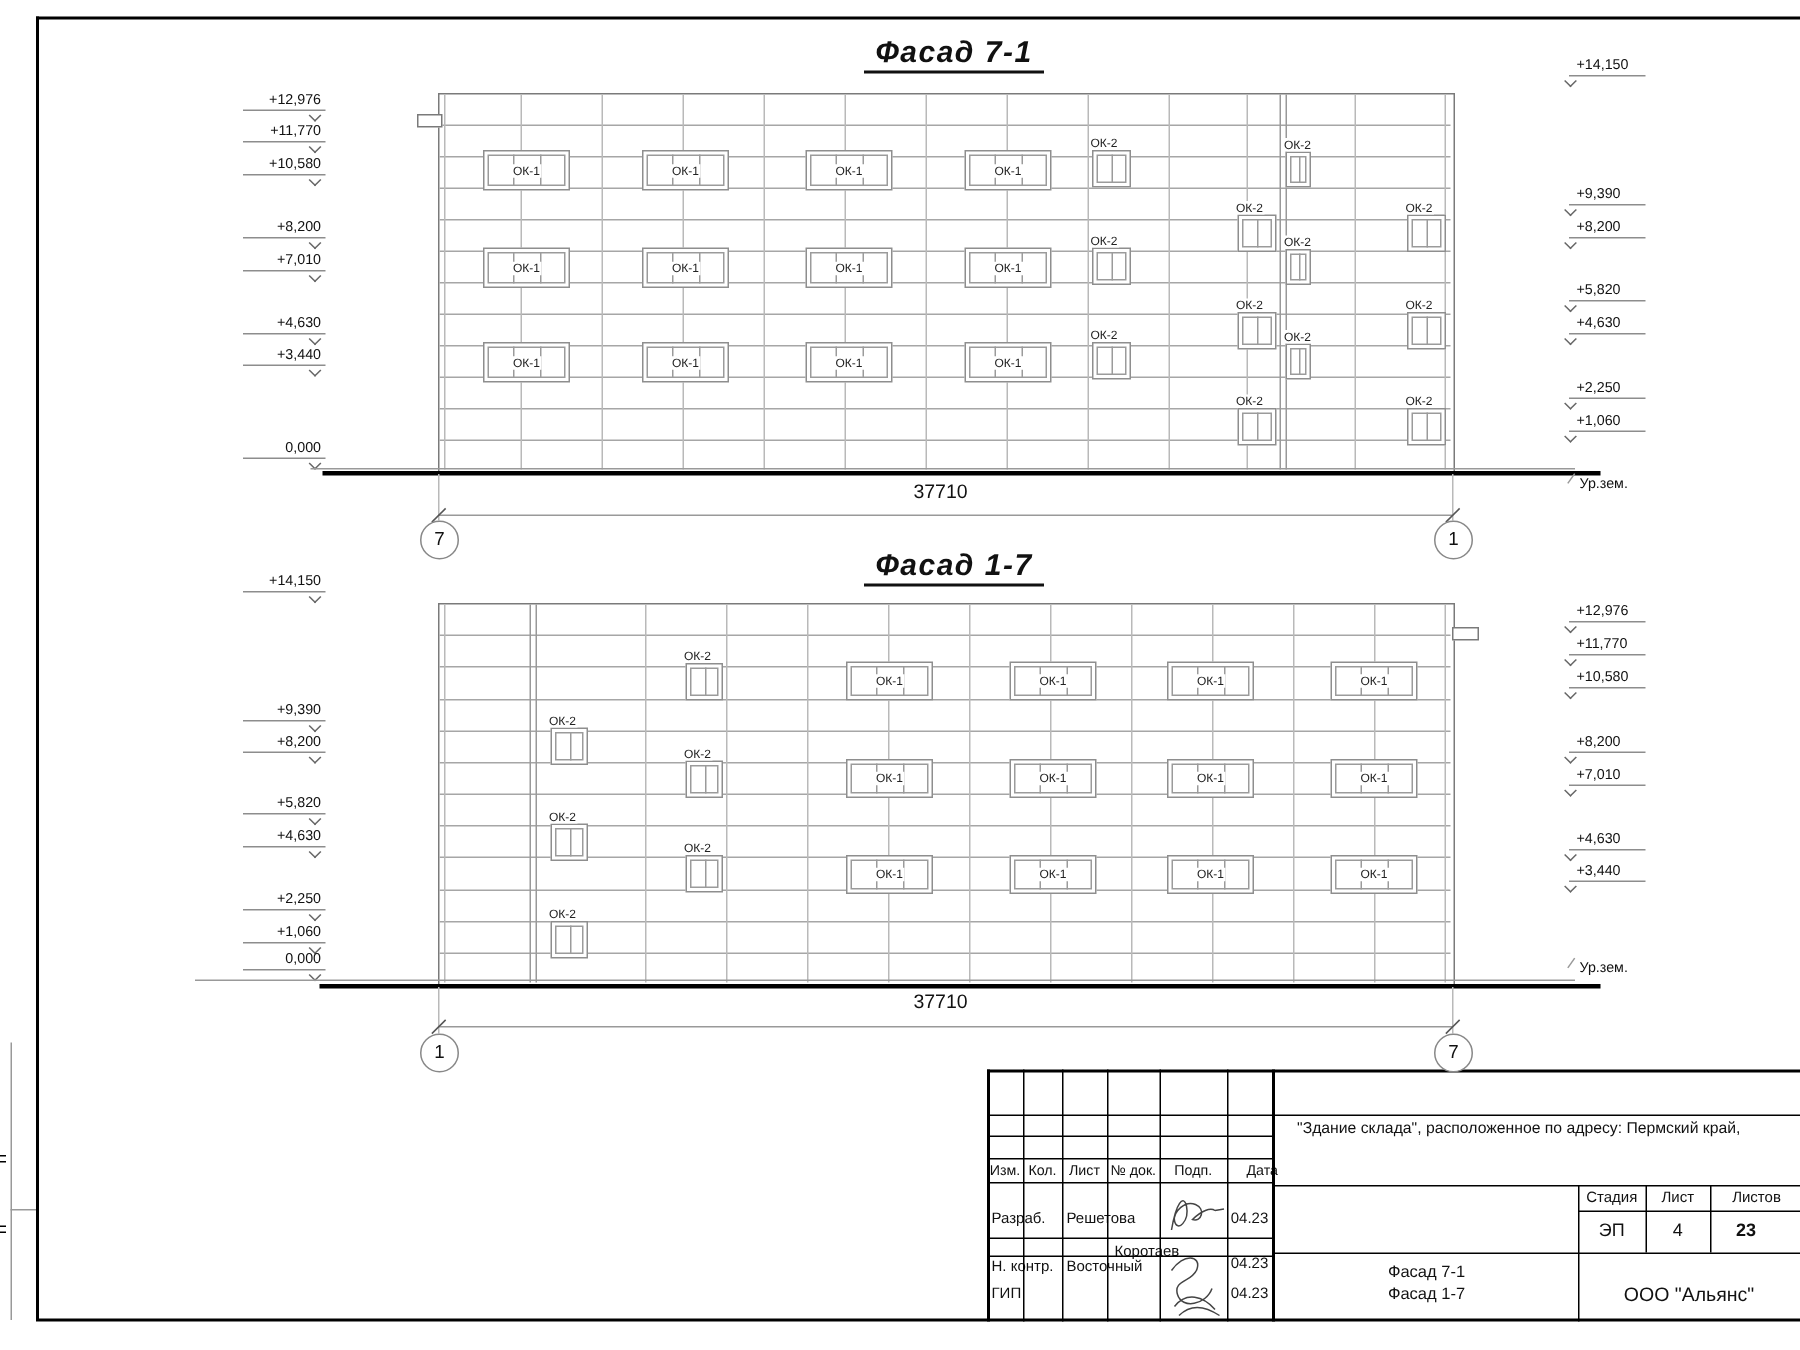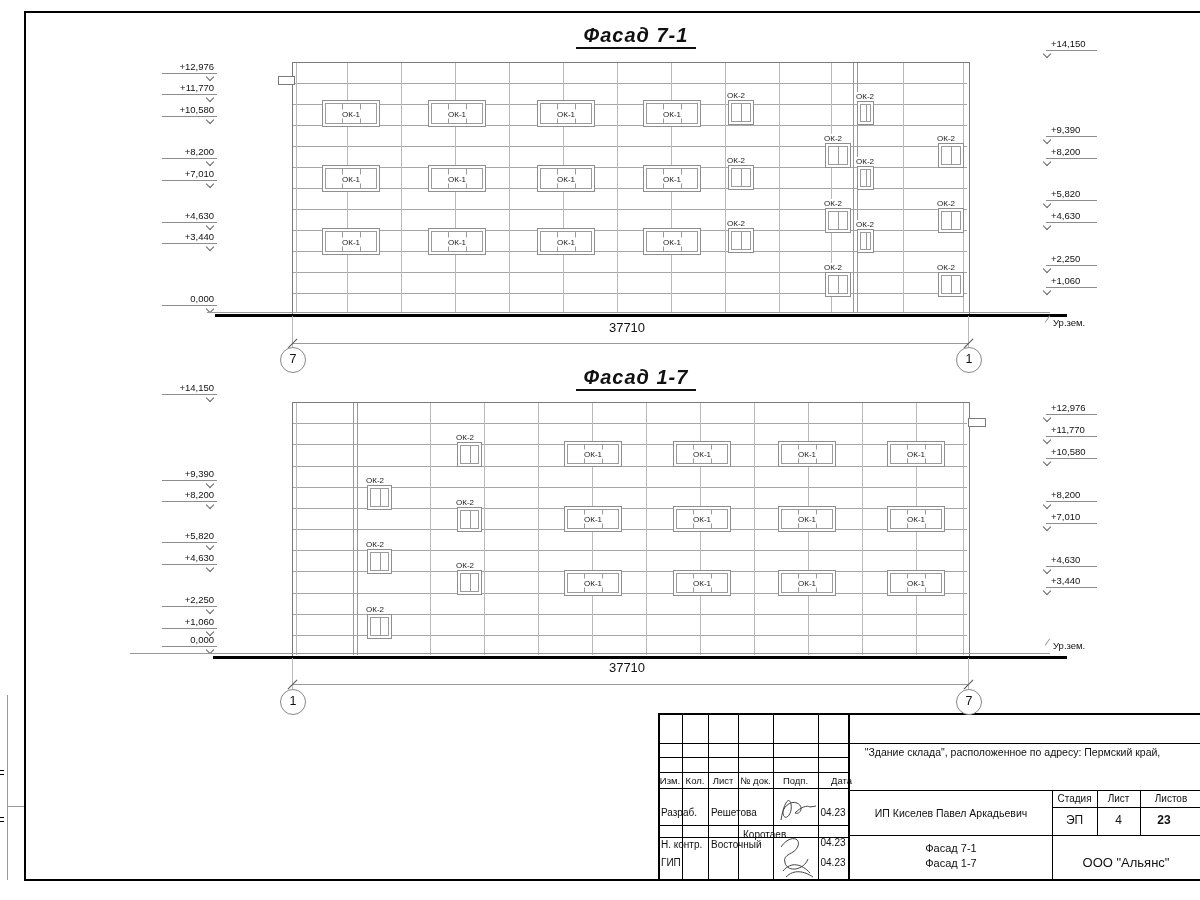--- a/index.html
+++ b/index.html
@@ -40,21 +40,20 @@
 </head>
 <body>
 
 <div id="canvas">
 
 
   <div class="tbt ctr f105" style="left:850px;top:745px;width:325px;height:44px;">
     <div>"Здание склада", расположенное по адресу: Пермский край,</div>
   </div>
 
-  <div class="tbt ctr f105" style="left:850px;top:800px;width:202px;height:26px;line-height:26px;">ИП Киселев Павел Аркадьевич</div>
 
   <div class="tbt ctr f95" style="left:658px;top:773px;width:24px;">Изм.</div>
   <div class="tbt ctr f95" style="left:682px;top:773px;width:26px;">Кол.</div>
   <div class="tbt ctr f95" style="left:708px;top:773px;width:30px;">Лист</div>
   <div class="tbt ctr f95" style="left:738px;top:773px;width:35px;">№ док.</div>
   <div class="tbt ctr f95" style="left:773px;top:773px;width:45px;">Подп.</div>
   <div class="tbt ctr f95" style="left:818px;top:773px;width:47px;">Дата</div>
 
   <div class="tbt f10" style="left:661px;top:806px;">Разраб.</div>
   <div class="tbt f10" style="left:711px;top:806px;">Решетова</div>

